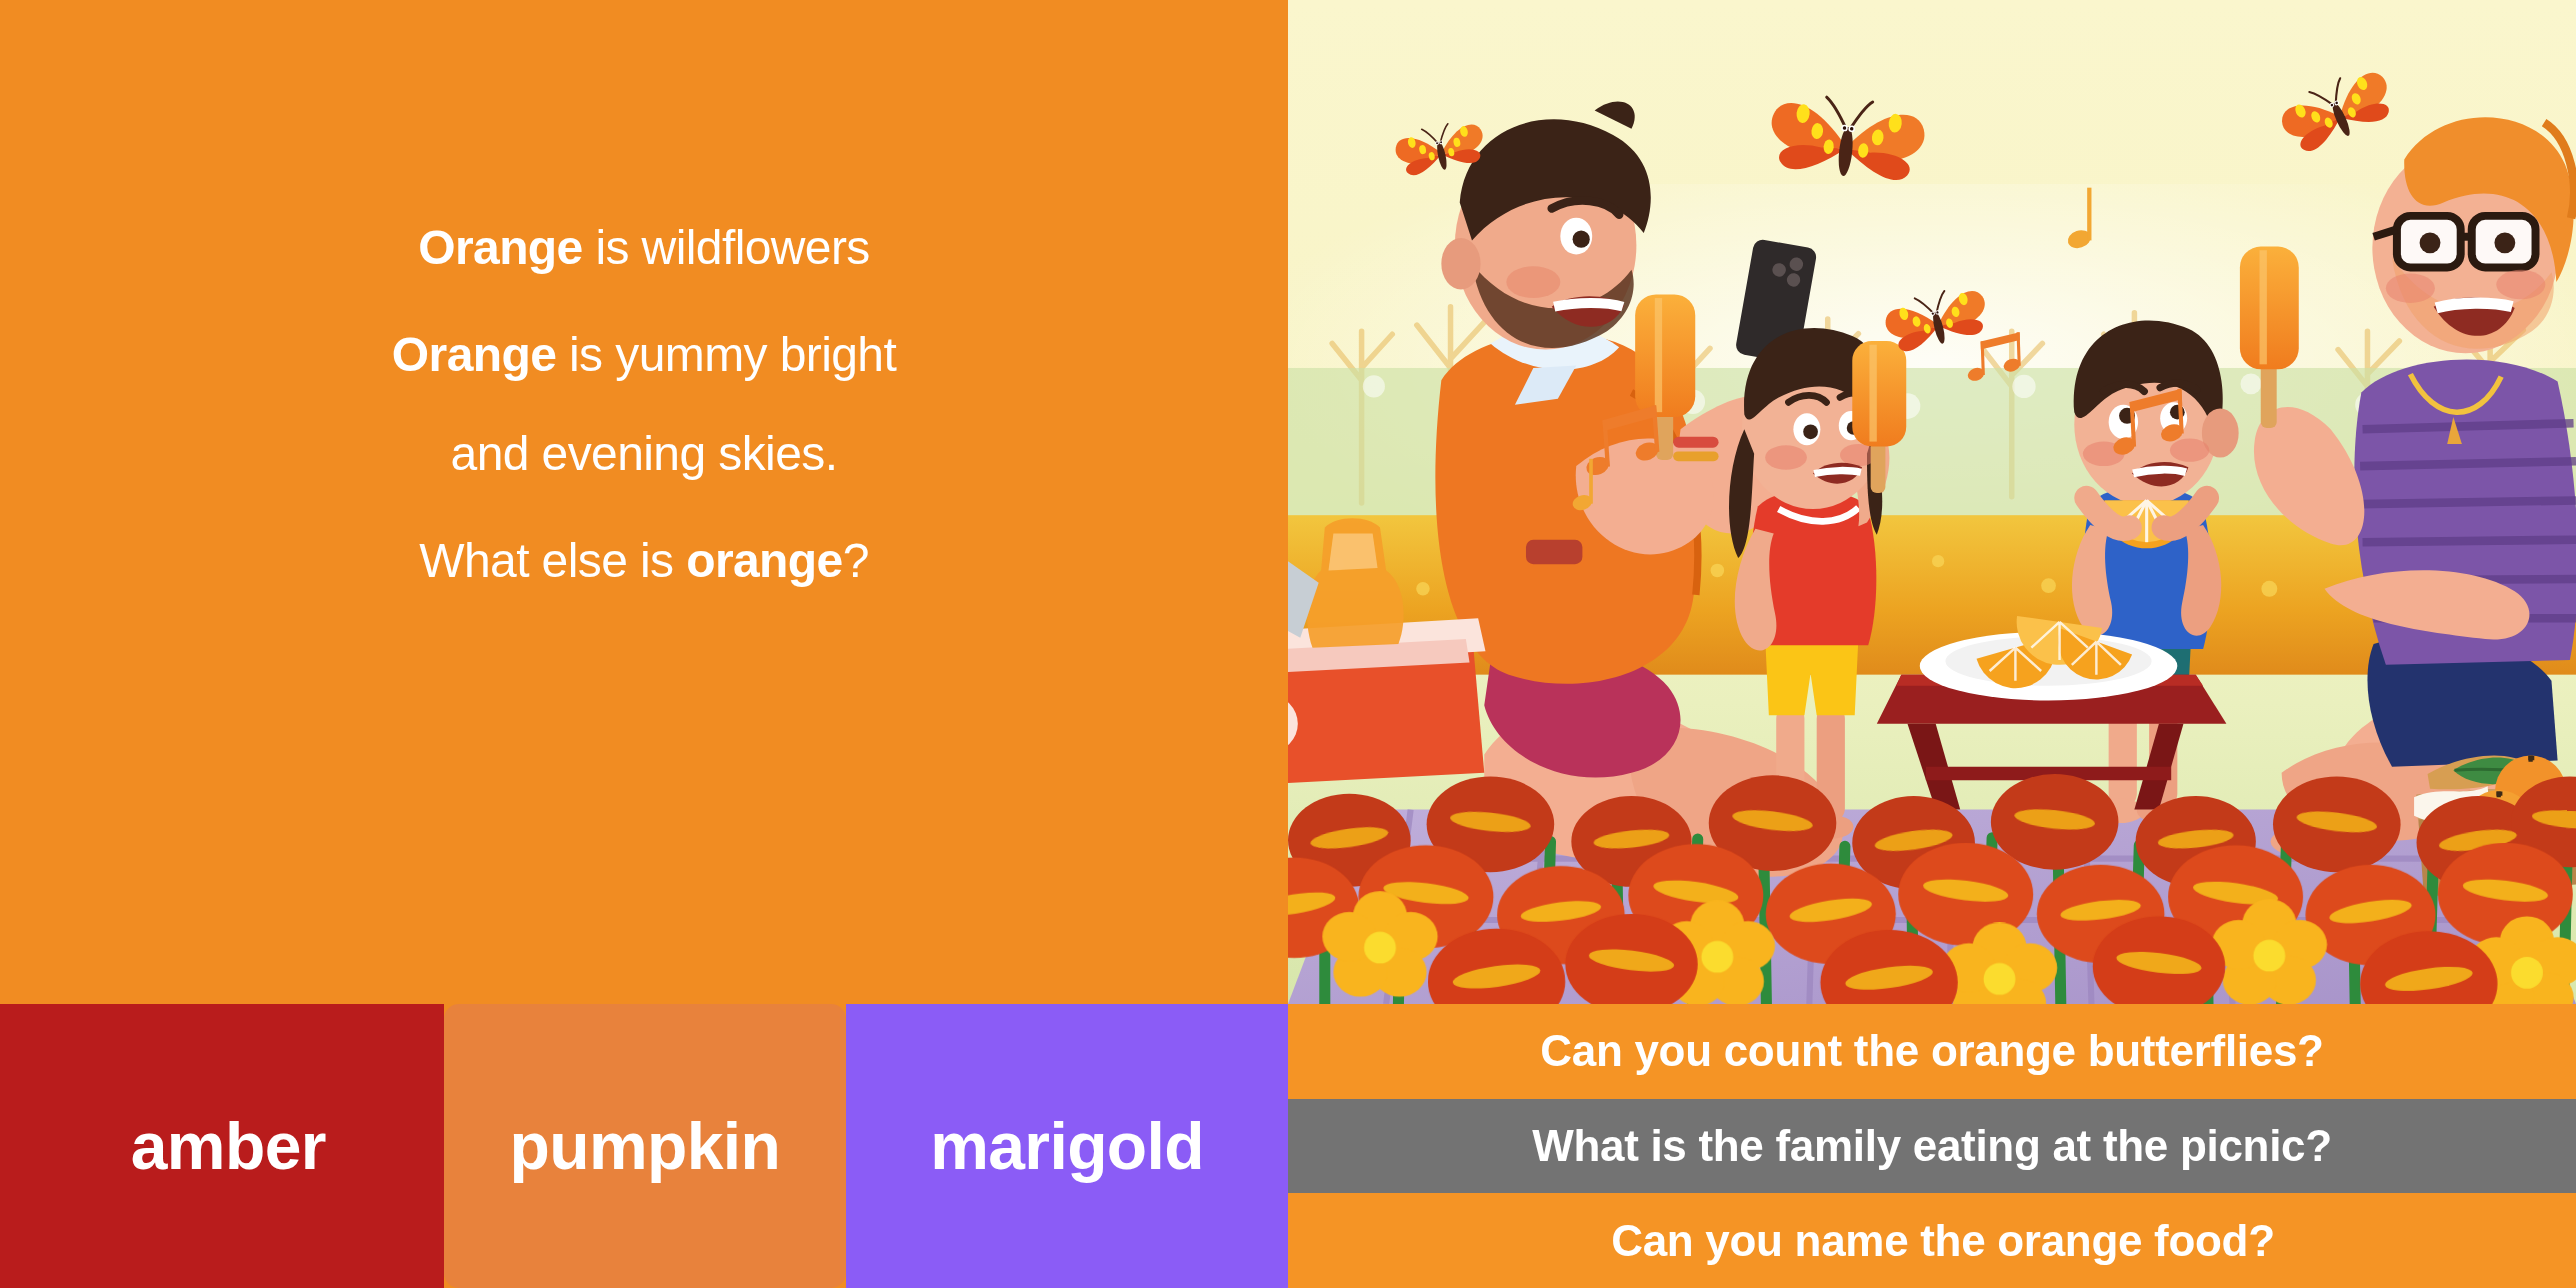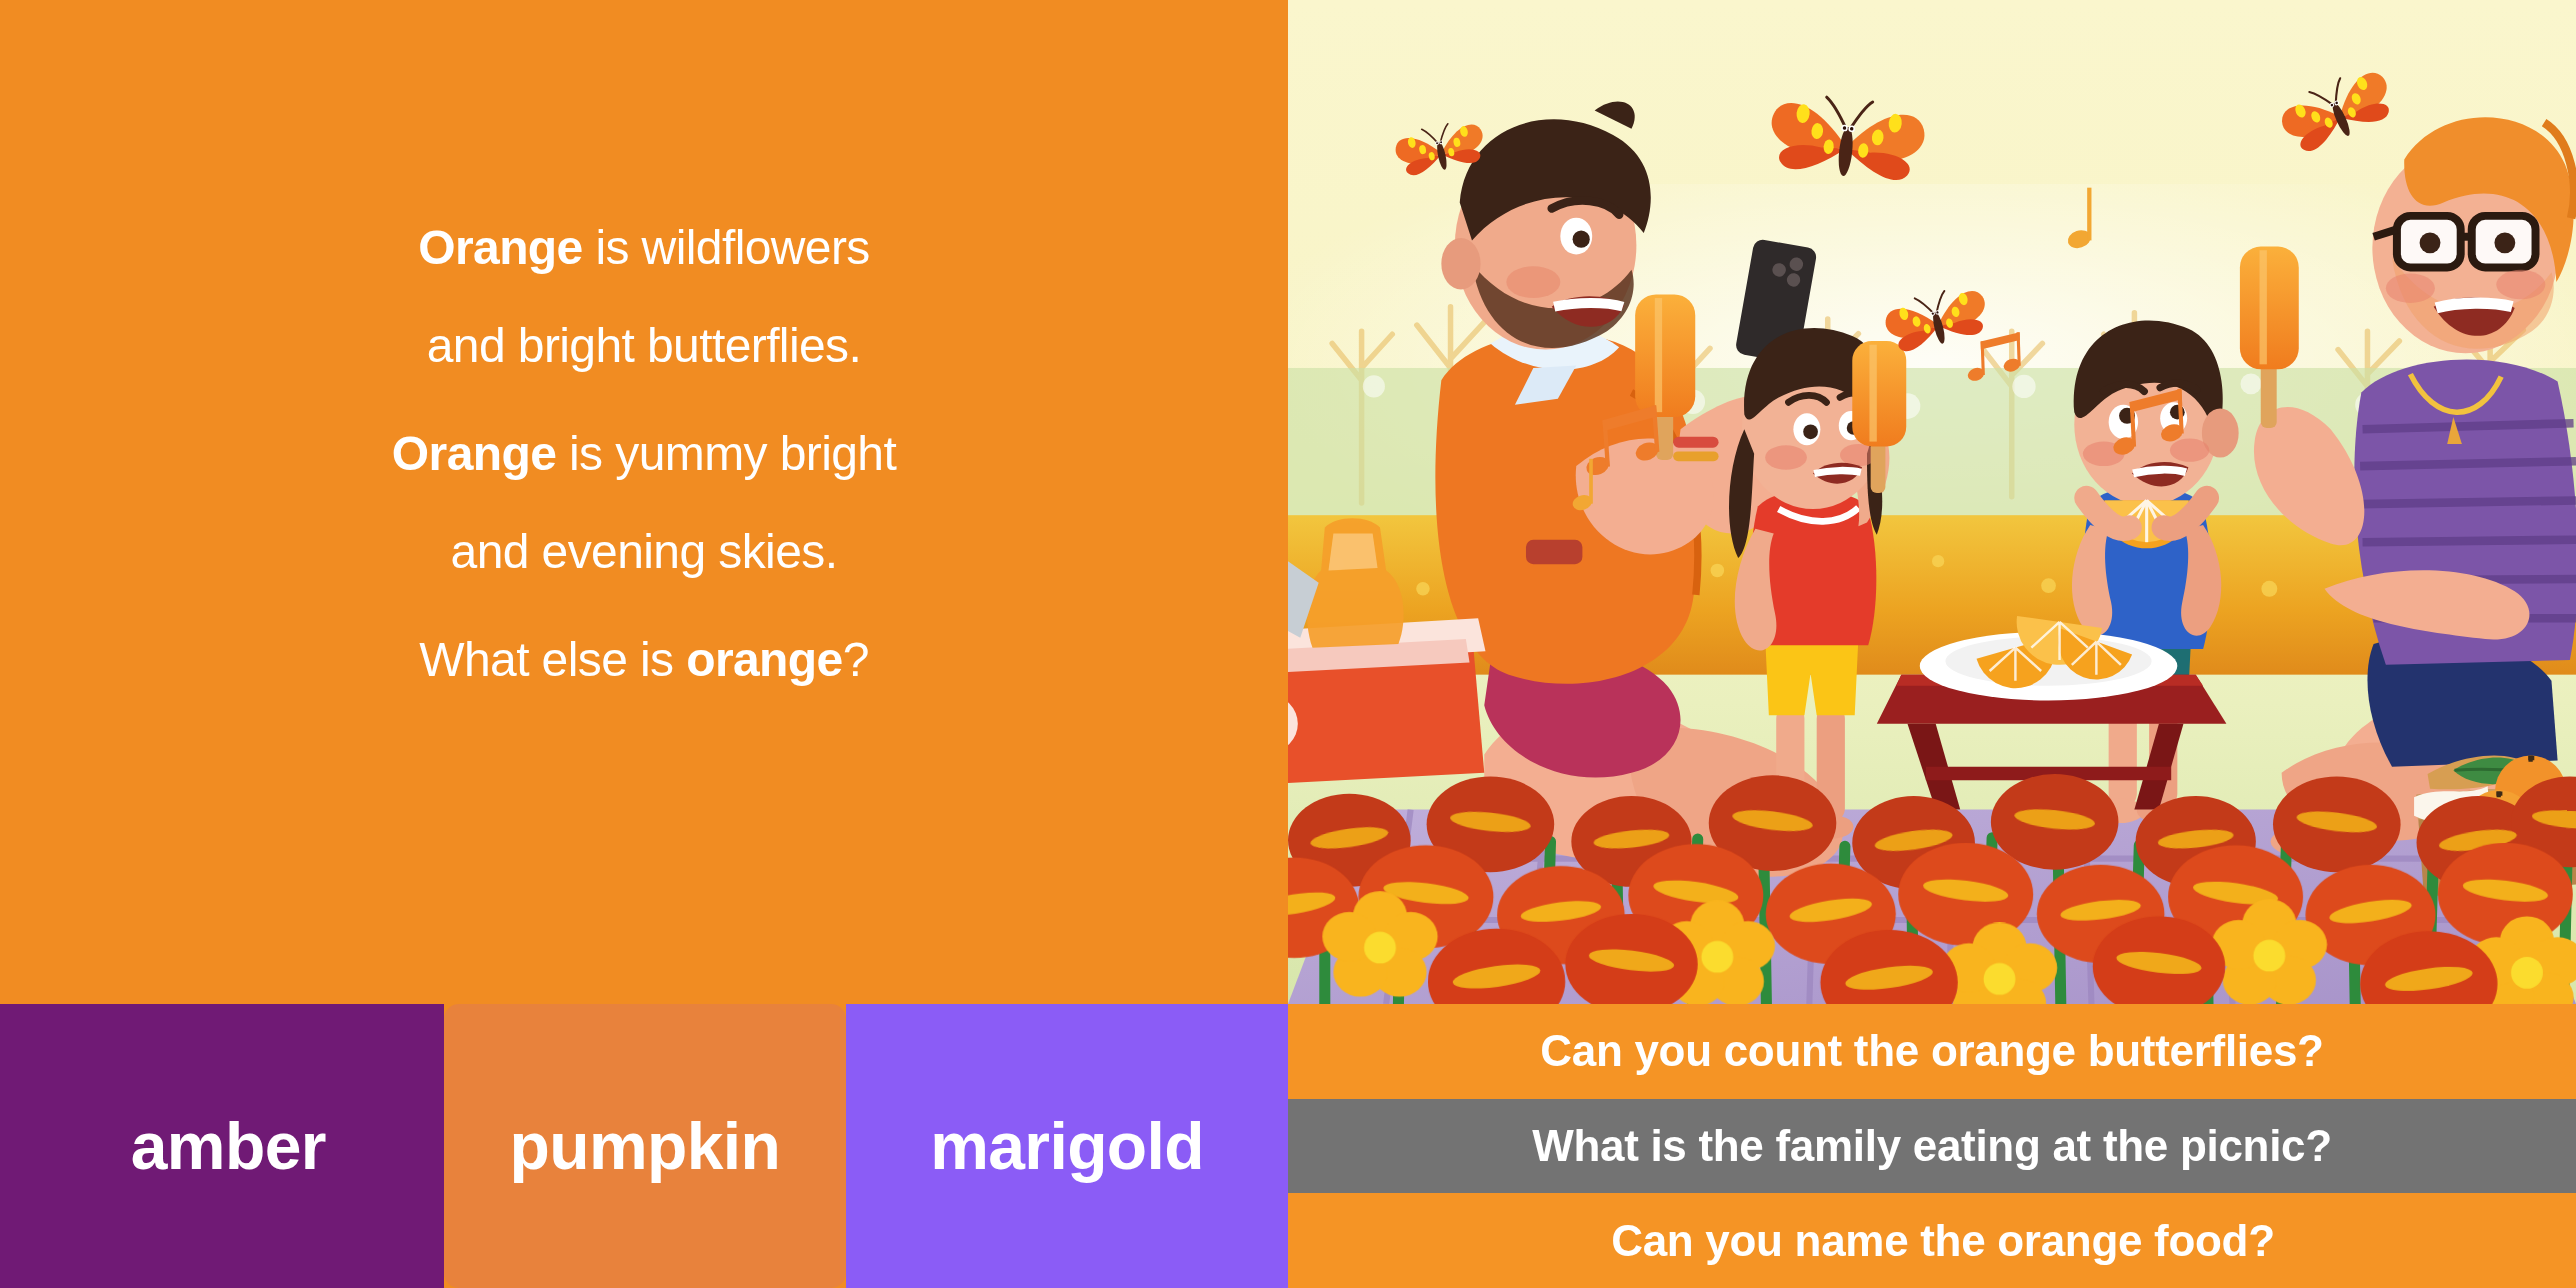--- a/index.html
+++ b/index.html
@@ -31,21 +31,21 @@
 
   
   .swatches{
     position:absolute; left:0; top:1004px; width:1288px; height:284px;
     display:flex;
   }
   .swatch{
     height:100%; display:flex; align-items:center; justify-content:center;
     color:#ffffff; font-size:66px; font-weight:700; letter-spacing:-0.6px;
   }
-  .sw-amber   { width:474px;  background:#701a75;padding-left:13px; }
+  .sw-amber   { width:474px;  background:#b91c1c;padding-left:13px; }
   .sw-pumpkin { width:431px;  background:#E8823C;border-radius:15px; }
   .sw-marigold{ width:473px;  background:#8b5cf6; }
 
   
   .illo{
     position:absolute; left:1288px; top:0; width:1288px; height:1004px;
     overflow:hidden;
     background:
       linear-gradient(to bottom,
         #FAF6CD 0%, #FAF6CD 30%,
@@ -73,21 +73,20 @@
 </head>
 <body>
 
 <div class="page">
 
   <div class="left-panel">
     <div class="verse">
 
       <div class="stanza">
         <div class="line"><b>Orange</b><span> is wildflowers</span></div>
-        <div class="line">and bright butterflies.</div>
       </div>
 
       <div class="stanza">
         <div class="line"><b>Orange</b><span> is yummy bright</span></div>
         <div class="line">and evening skies.</div>
       </div>
 
       <div class="stanza">
         <div class="line"><span>What else is </span><b>orange</b><span>?</span></div>
       </div>

